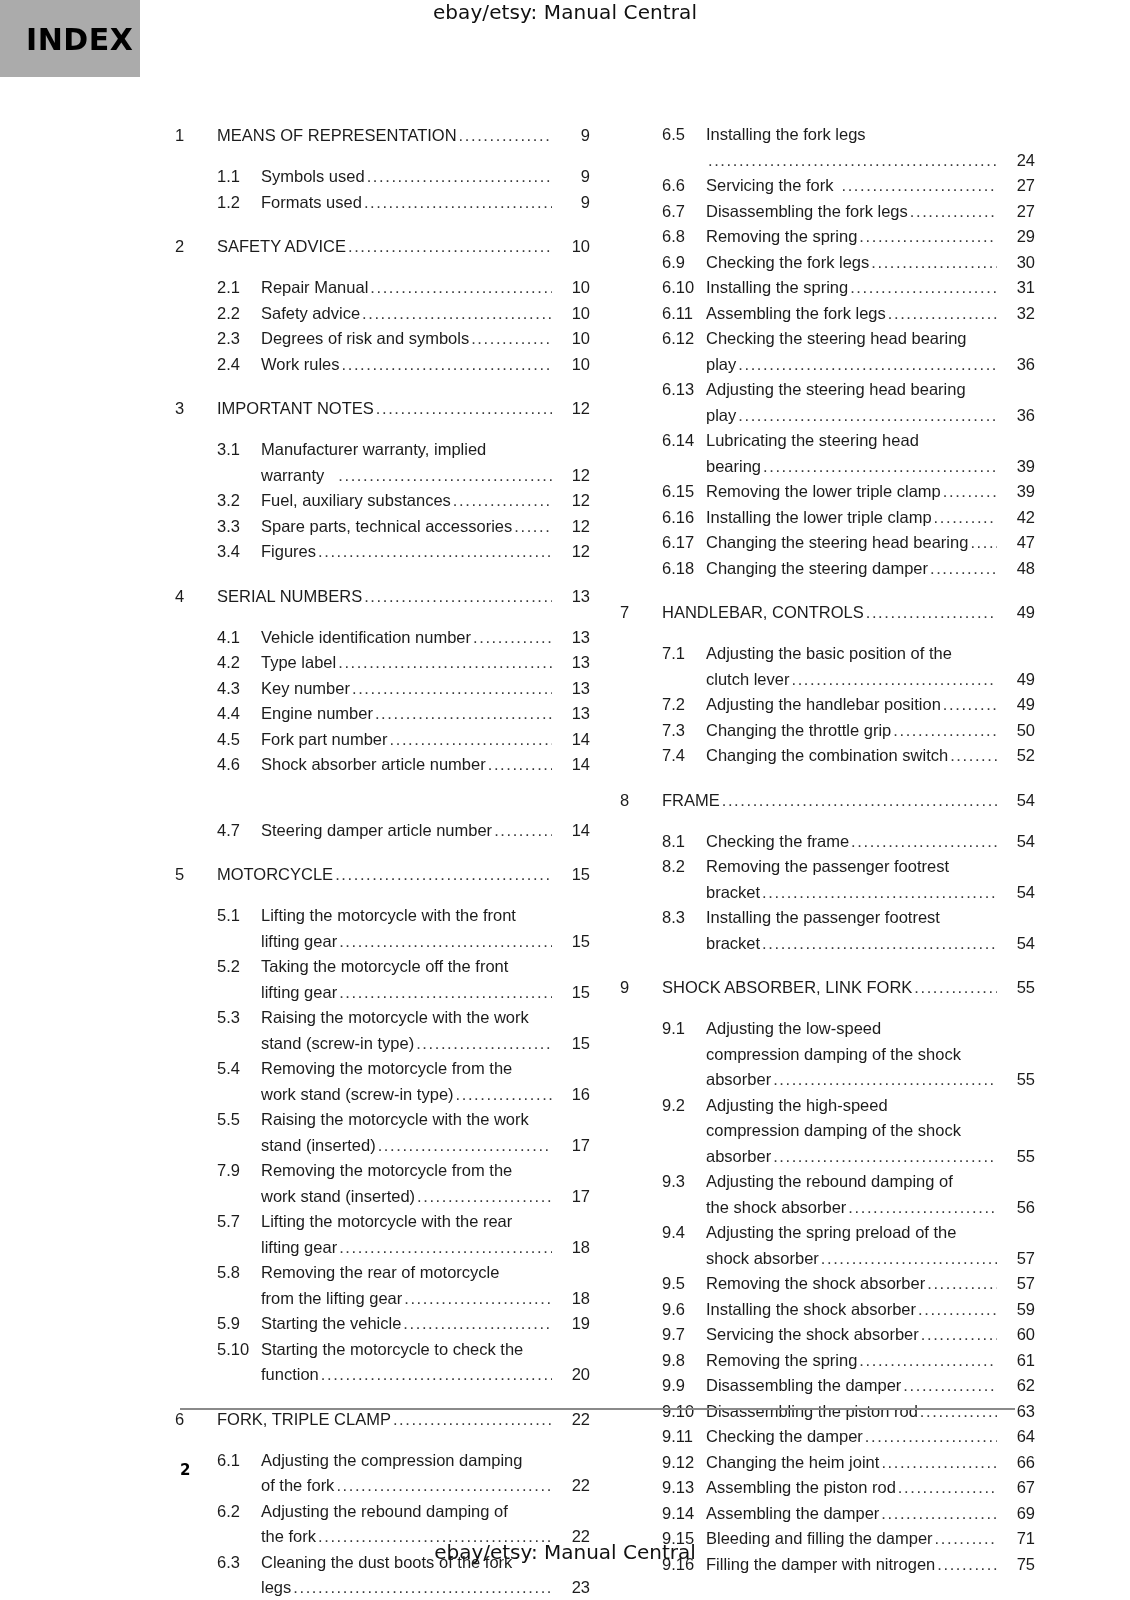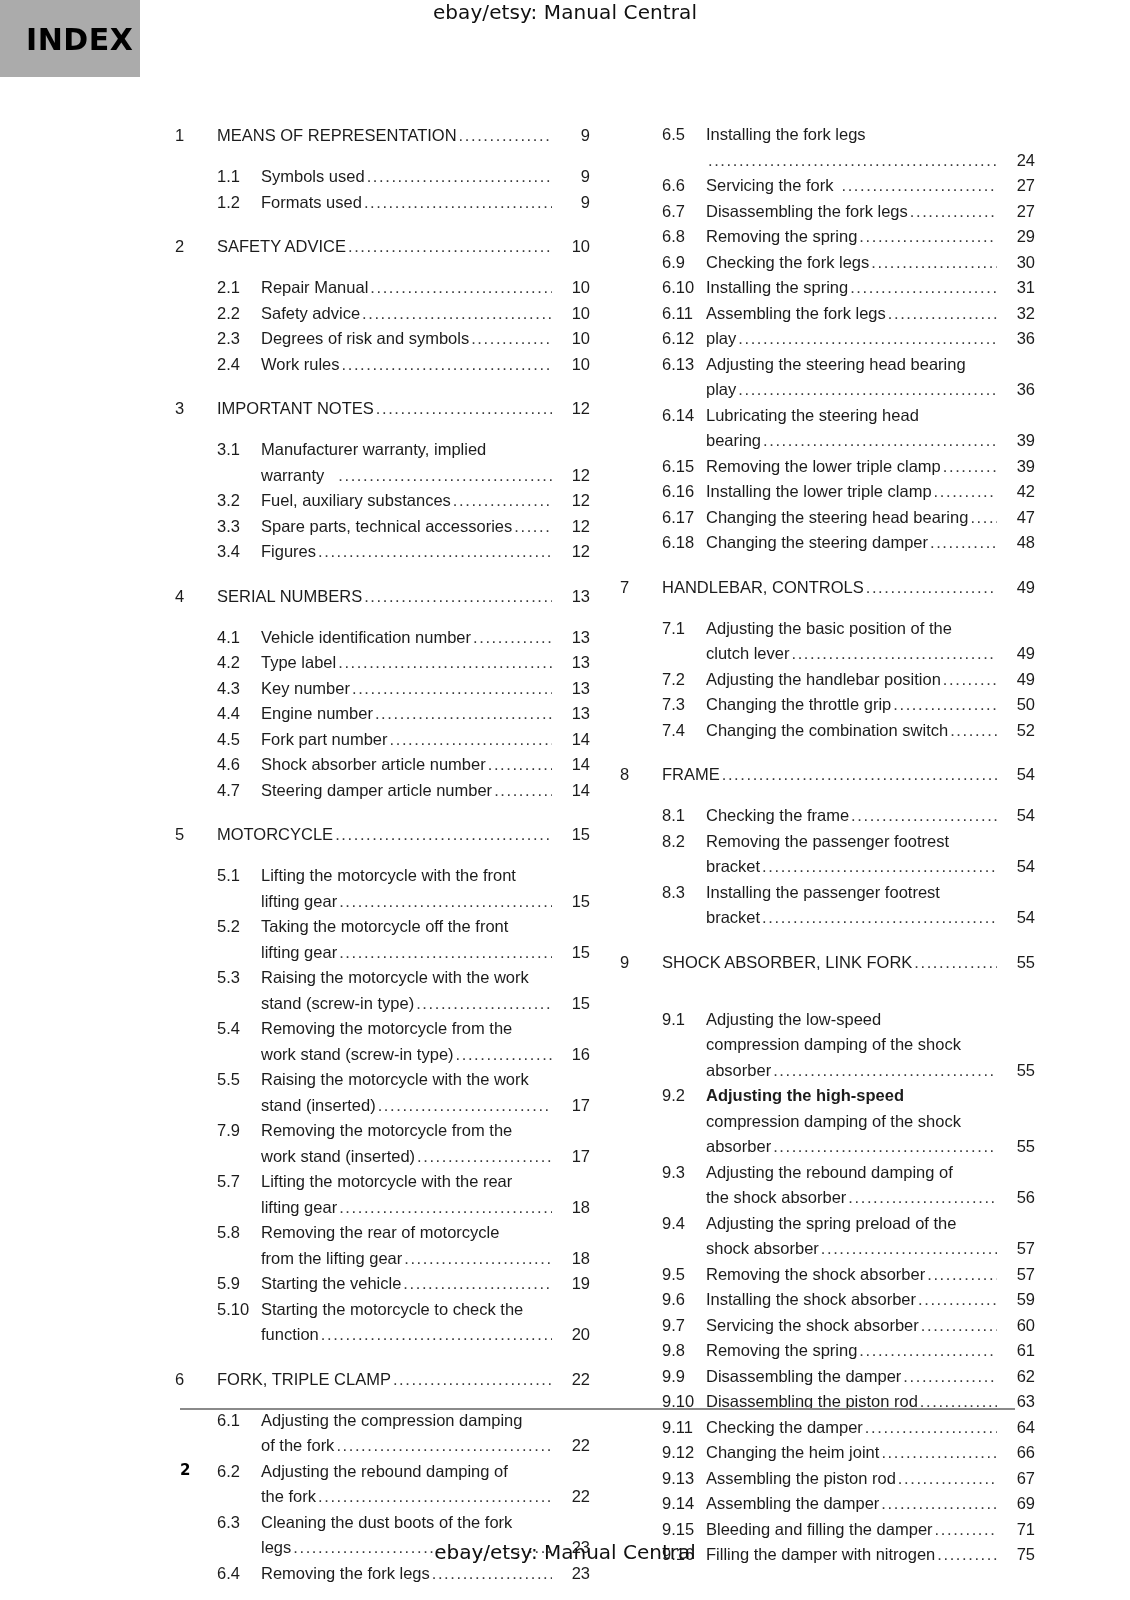--- a/index.html
+++ b/index.html
@@ -384,21 +384,21 @@
             <span class="ln leader" style="display: flex;">
               <span class="txt">Shock absorber article number</span>
               <span class="dots">................................................................................</span>
             </span>
           </span>
           <span class="page">14</span>
         </div>
         <div class="section">
           <span class="num">4.7</span>
           <span class="body">
-            <span class="ln leader" style="display: flex;">
+            <span class="ln leader" style="display: flex; margin-top: 40px;">
               <span class="txt">Steering damper article number</span>
               <span class="dots">................................................................................</span>
             </span>
           </span>
           <span class="page">14</span>
         </div>
       </div>
       <div class="chapter">
         <span class="num">5</span>
         <span class="title leader">
@@ -640,20 +640,21 @@
             <span class="ln leader" style="display: flex;">
               <span class="txt">Assembling the fork legs</span>
               <span class="dots">................................................................................</span>
             </span>
           </span>
           <span class="page">32</span>
         </div>
         <div class="section">
           <span class="num">6.12</span>
           <span class="body">
+            <span class="ln" style="display: block;"><span class="txt">Checking the steering head bearing</span></span>
             <span class="ln leader" style="display: flex;">
               <span class="txt">play</span>
               <span class="dots">................................................................................</span>
             </span>
           </span>
           <span class="page">36</span>
         </div>
         <div class="section">
           <span class="num">6.13</span>
           <span class="body">
@@ -815,33 +816,33 @@
         <span class="title leader">
           <span class="txt">SHOCK ABSORBER, LINK FORK</span>
           <span class="dots">..........................................................................................</span>
         </span>
         <span class="page">55</span>
       </div>
       <div class="sections">
         <div class="section">
           <span class="num">9.1</span>
           <span class="body">
-            <span class="ln" style="display: block; margin-top: 16px;"><span class="txt">Adjusting the low-speed</span></span>
+            <span class="ln" style="display: block;"><span class="txt">Adjusting the low-speed</span></span>
             <span class="ln" style="display: block;"><span class="txt">compression damping of the shock</span></span>
             <span class="ln leader" style="display: flex;">
               <span class="txt">absorber</span>
               <span class="dots">................................................................................</span>
             </span>
           </span>
           <span class="page">55</span>
         </div>
         <div class="section">
           <span class="num">9.2</span>
           <span class="body">
-            <span class="ln" style="display: block; font-weight: bold;"><span class="txt">Adjusting the high-speed</span></span>
+            <span class="ln" style="display: block;"><span class="txt">Adjusting the high-speed</span></span>
             <span class="ln" style="display: block;"><span class="txt">compression damping of the shock</span></span>
             <span class="ln leader" style="display: flex;">
               <span class="txt">absorber</span>
               <span class="dots">................................................................................</span>
             </span>
           </span>
           <span class="page">55</span>
         </div>
         <div class="section">
           <span class="num">9.3</span>

